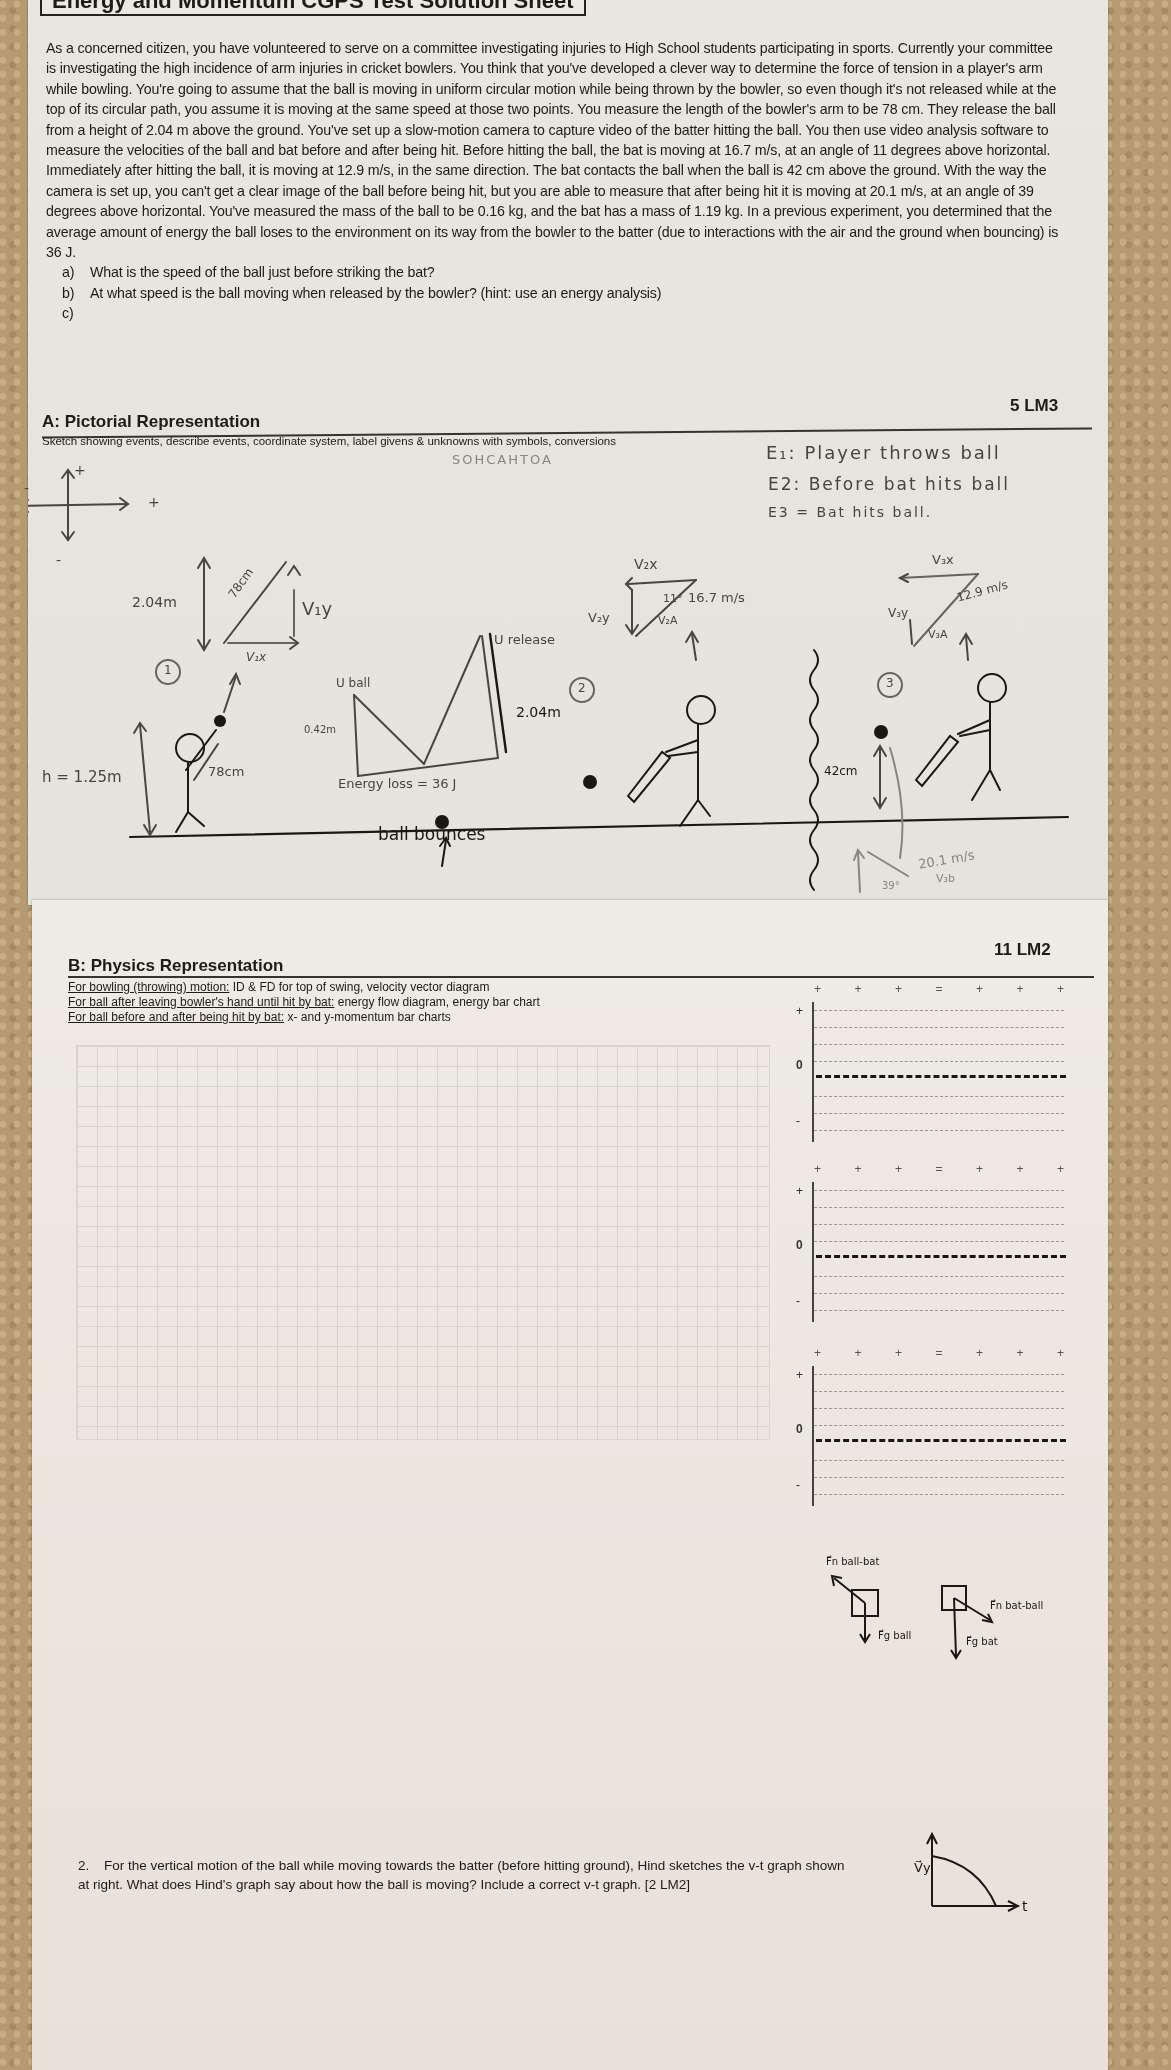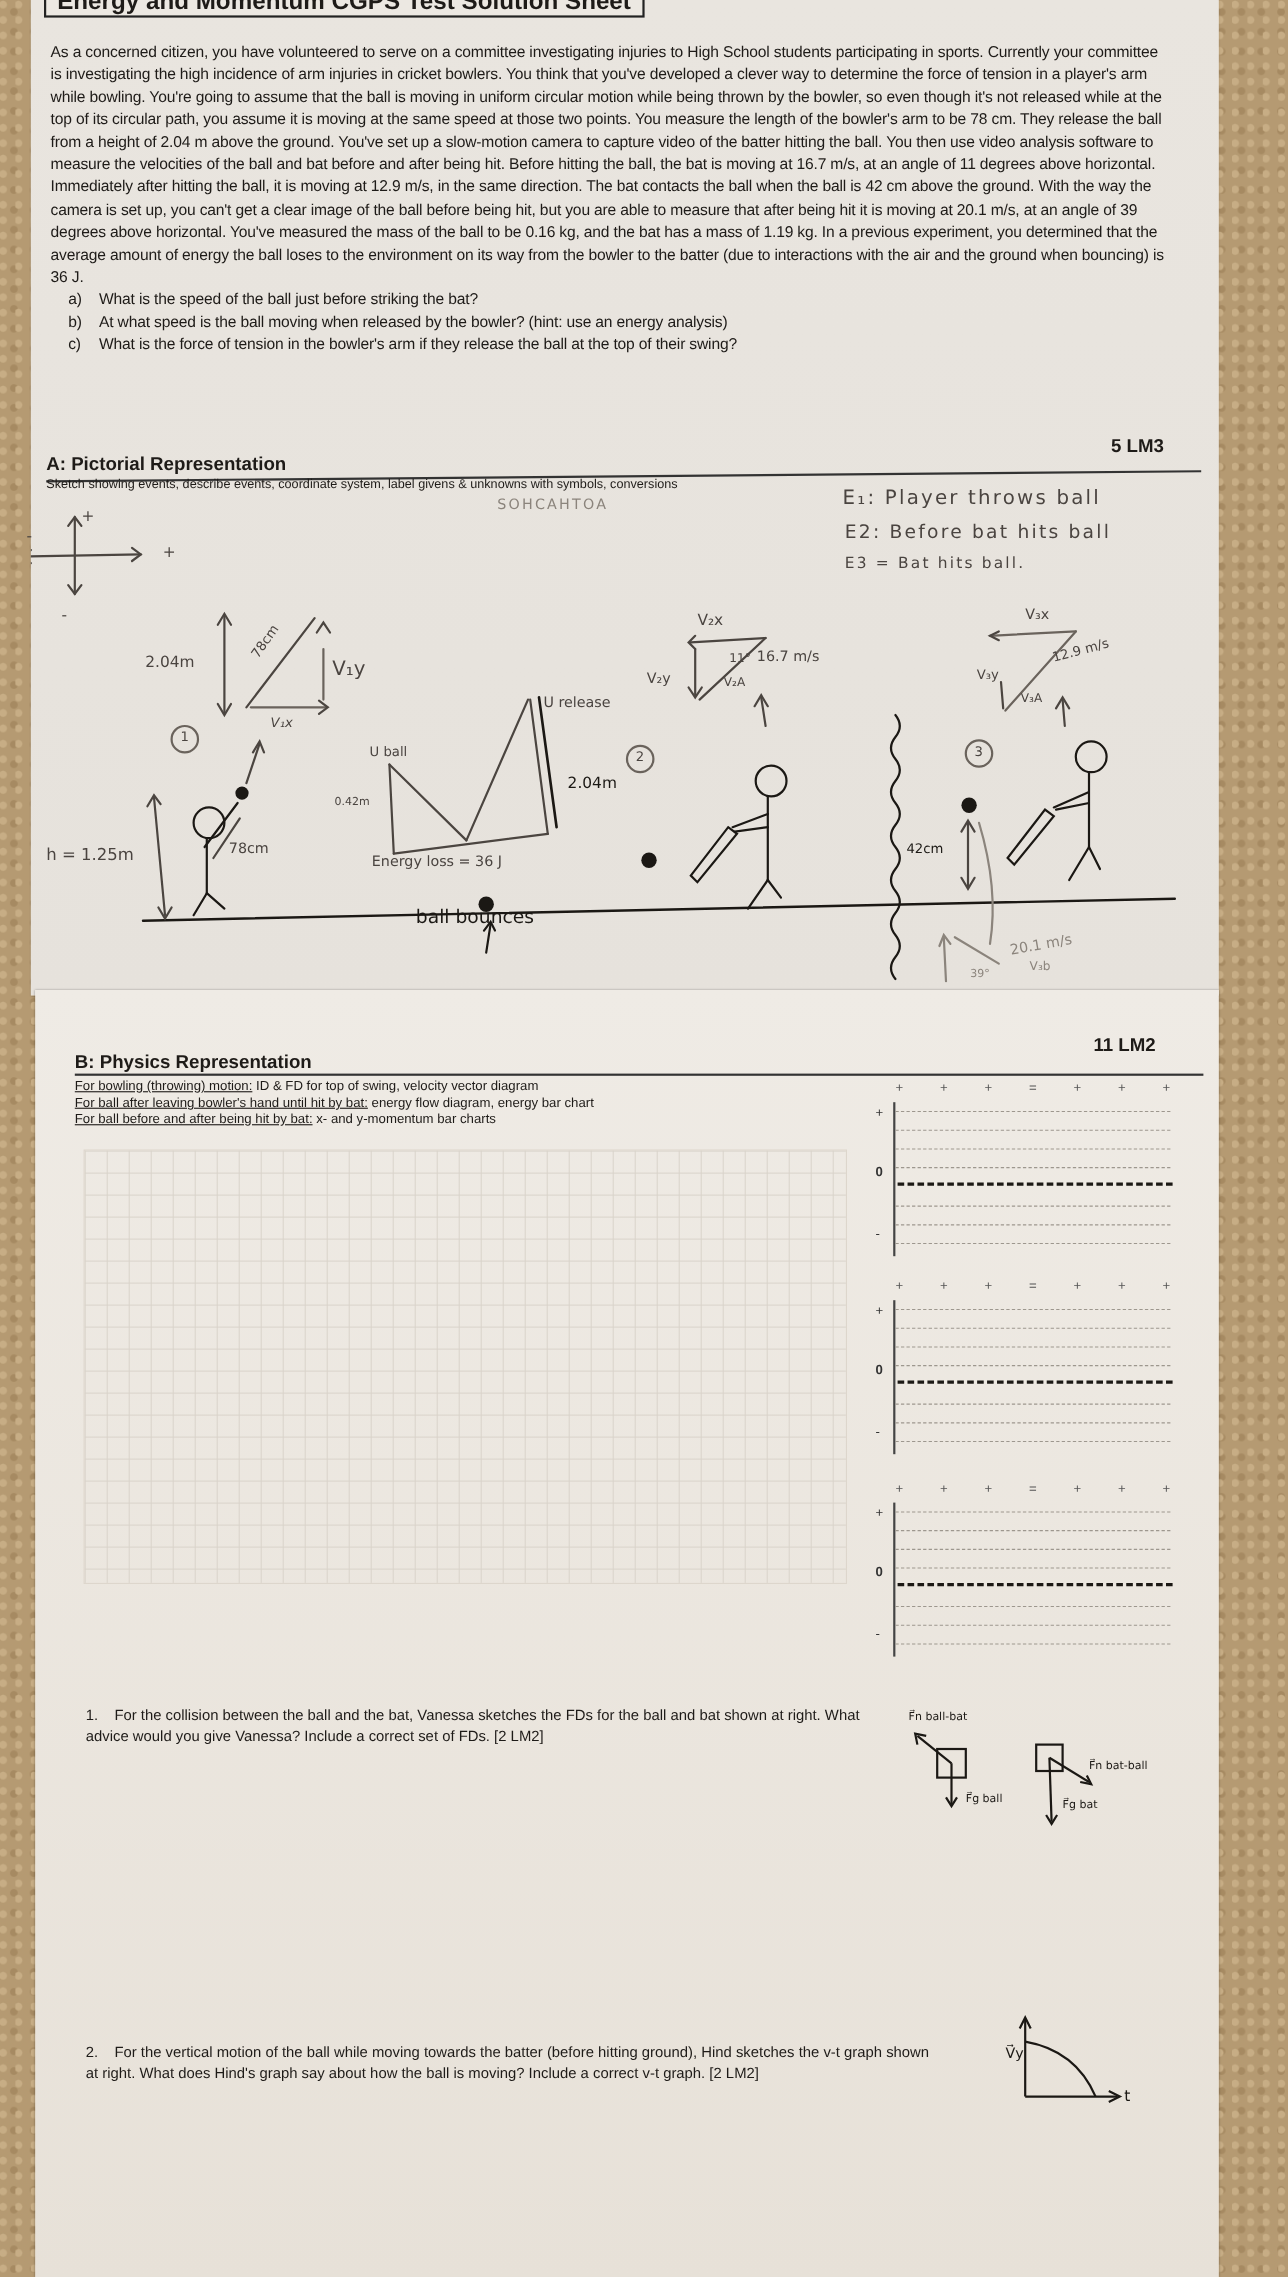--- a/index.html
+++ b/index.html
@@ -83,21 +83,20 @@
       <li>
           <span class="lbl">a)</span>
           <span>What is the speed of the ball just before striking the bat?</span>
         </li>
       <li>
           <span class="lbl">b)</span>
           <span>At what speed is the ball moving when released by the bowler? (hint: use an energy analysis)</span>
         </li>
       <li>
           <span class="lbl">c)</span>
-          <span>What is the force of tension in the bowler's arm if they release the ball at the top of their swing?</span>
         </li>
     </ul>
   </div>
 
   <div class="points" style="left:982px; top:396px;">5 LM3</div>
   <div class="sec-head" style="left:14px; top:412px;">A: Pictorial Representation</div>
   <div class="sec-rule" style="left:14px; top:432px; width:1050px; transform:rotate(-0.5deg);"></div>
   <div class="sec-sub" style="left:14px; top:435px;">Sketch showing events, describe events, coordinate system, label givens &amp; unknowns with symbols, conversions</div>
 
   <svg class="sketch" width="1080" height="905">
@@ -326,23 +325,20 @@
     <div class="row" style="top:28px;"></div>
       <div class="row" style="top:45px;"></div>
       <div class="row" style="top:62px;"></div>
       <div class="row" style="top:79px;"></div>
     <div class="zero" style="top:93px;"></div>
     <div class="row" style="top:114px;"></div>
       <div class="row" style="top:131px;"></div>
       <div class="row" style="top:148px;"></div>
   </div>
 
-  <div class="question" style="top:650px; width:740px;">
-    <span class="num">1.</span><span>For the collision between the ball and the bat, Vanessa sketches the FDs for the ball and bat shown at right. What advice would you give Vanessa? Include a correct set of FDs. [2 LM2]</span>
-  </div>
 
   <svg class="sketch" style="left:790px; top:640px;" width="280" height="130">
     <g stroke="#1b1814" stroke-width="2" fill="none">
       <rect x="30" y="50" width="26" height="26"></rect>
       <line x1="43" y1="63" x2="12" y2="38"></line>
       <path d="M12 46 L10 36 L20 38"></path>
       <line x1="43" y1="63" x2="43" y2="100"></line>
       <path d="M38 94 L43 102 L48 94"></path>
       <rect x="120" y="46" width="24" height="24"></rect>
       <line x1="132" y1="58" x2="168" y2="80"></line>

